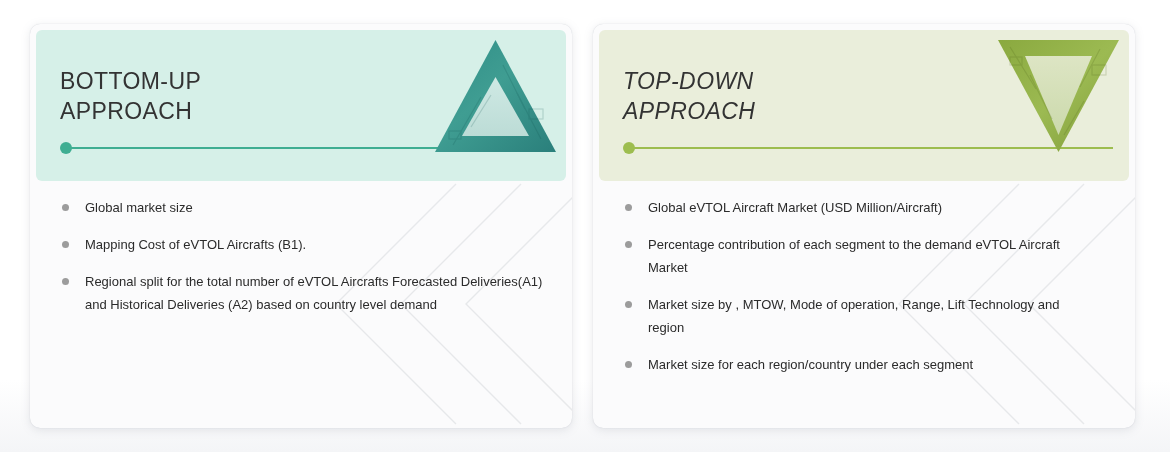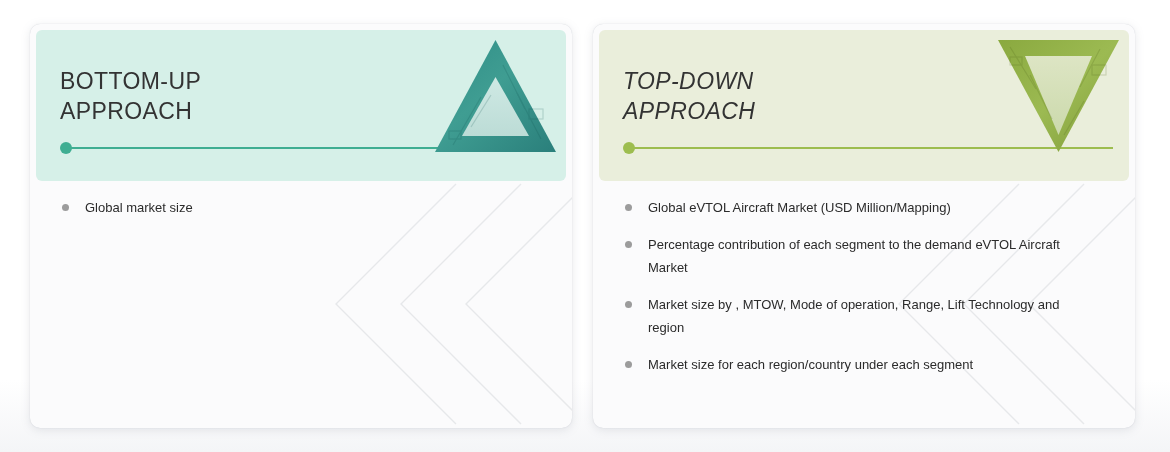--- a/index.html
+++ b/index.html
@@ -187,20 +187,22 @@
               <path d="M70 30 L92 74"></path>
               <rect x="96" y="74" width="14" height="10"></rect>
               <rect x="16" y="96" width="12" height="8"></rect>
             </g>
           </svg>
         </div>
       </div>
 
       <ul class="list">
         <li>Global market size</li>
+        <li>Mapping Cost of eVTOL Aircrafts  (B1).</li>
+        <li>Regional split for the total number of eVTOL Aircrafts Forecasted Deliveries(A1) and Historical Deliveries (A2) based on country level demand</li>
       </ul>
     </div>
 
     <div class="card right">
 
       <div class="watermark">
         <svg width="300" height="300" viewBox="0 0 300 300" fill="none">
           <path d="M150 10 L30 130 L150 250" stroke="#e3e5e8" stroke-width="1.4" fill="none"></path>
           <path d="M215 10 L95 130 L215 250" stroke="#e3e5e8" stroke-width="1.4" fill="none"></path>
           <path d="M280 10 L160 130 L280 250" stroke="#e3e5e8" stroke-width="1.4" fill="none"></path>
@@ -237,21 +239,21 @@
               <path d="M34 40 L56 84"></path>
               <path d="M88 66 L68 100"></path>
               <rect x="96" y="30" width="14" height="10"></rect>
               <rect x="14" y="22" width="12" height="8"></rect>
             </g>
           </svg>
         </div>
       </div>
 
       <ul class="list">
-        <li>Global eVTOL Aircraft Market (USD Million/Mapping)</li>
+        <li>Global eVTOL Aircraft Market (USD Million/Aircraft)</li>
         <li>Percentage contribution of each segment to the demand eVTOL Aircraft Market</li>
         <li>Market size by , MTOW, Mode of operation, Range, Lift Technology and region</li>
         <li>Market size for each region/country under each segment</li>
       </ul>
     </div>
 
   </div>
 </div>
 
 </body></html>

